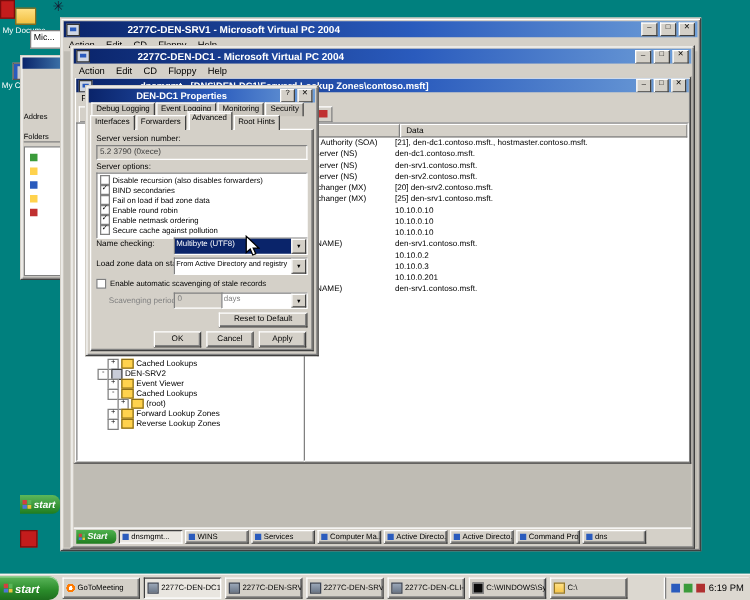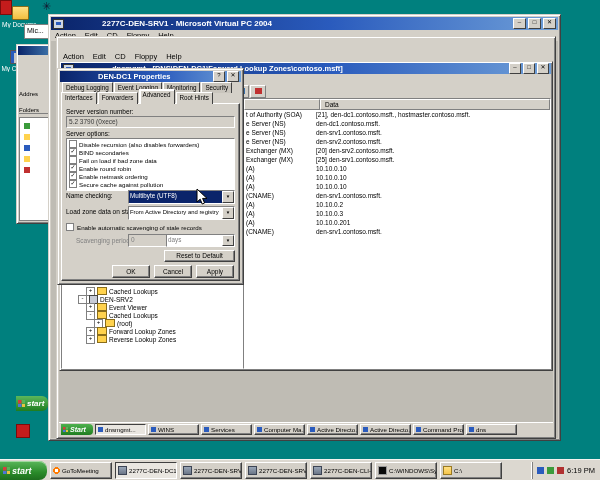--- a/index.html
+++ b/index.html
@@ -87,21 +87,21 @@
 
   
   .vtb{position:absolute;left:0;right:0;bottom:0;height:13px;background:#d4d0c8;border-top:1px solid #fff;display:flex;align-items:center;gap:2px;padding:0 2px;}
   .vstart{width:32px;height:11px;flex:none;background:linear-gradient(#4eb14e,#1f7d1f);border-radius:0 4px 4px 0;color:#fff;font-weight:bold;font-style:italic;font-size:7px;display:flex;align-items:center;gap:2px;padding-left:2px;}
   .vstart .flag{width:5px;height:5px;}
   .vtask{height:11px;width:51px;flex:none;font-size:6.2px;display:flex;align-items:center;gap:2px;padding:0 2px;overflow:hidden;white-space:nowrap;background:#d4d0c8;border:1px solid;border-color:#fff #404040 #404040 #fff;box-shadow:inset -1px -1px 0 #808080;}
   .vtask.active{background:#e9e6e0;border-color:#404040 #fff #fff #404040;box-shadow:none;}
   .vticon{width:5px;height:5px;flex:none;background:#2a5bbd;}
 
   
-  .dialog{left:57px;top:68px;width:185px;height:215px;z-index:50;}
+  .dialog{left:68px;top:68px;width:185px;height:215px;z-index:50;}
   .dialog .titlebar{position:absolute;left:2px;right:2px;top:2px;height:11px;}
   .dialog .titlebar .t{font-size:7.5px;}
   .tabs{position:absolute;display:flex;align-items:flex-end;}
   .tabs-back{left:4px;top:14px;height:10px;}
   .tabs-front{left:3px;top:23px;height:12px;z-index:3;}
   .tab{font-size:6.3px;line-height:8px;padding:1px 3px 0 3px;background:#d4d0c8;border:1px solid;border-color:#fff #404040 #404040 #fff;border-bottom:none;margin-right:1px;white-space:nowrap;}
   .tab.back{background:#c9c5bd;height:9px;}
   .tab.front{height:10px;}
   .tab.front.active{height:13px;position:relative;z-index:4;background:#d4d0c8;box-shadow:inset 1px 1px 0 #fff;}
   .tabbody{position:absolute;left:3px;right:3px;top:34px;bottom:3px;background:#d4d0c8;border:1px solid;border-color:#fff #404040 #404040 #fff;box-shadow:inset -1px -1px 0 #808080;z-index:2;}
@@ -197,20 +197,27 @@
         <span class="mi" data-name="menu-item-action">Action</span>
         <span class="mi" data-name="menu-item-edit">Edit</span>
         <span class="mi" data-name="menu-item-cd">CD</span>
         <span class="mi" data-name="menu-item-floppy">Floppy</span>
         <span class="mi" data-name="menu-item-help">Help</span>
       </div>
     <div class="client" data-name="srv1-vm-screen"></div>
   </div>
 
   <div class="abs raised2 vpc2" data-name="window-vpc-dc1">
+    <div class="titlebar" data-name="dc1-titlebar">
+      <span class="wicon" data-name="virtual-pc-icon"></span>
+      <span class="t" data-name="window-title">2277C-DEN-DC1 - Microsoft Virtual PC 2004</span>
+      <span class="capbtn" data-name="minimize-button"></span>
+      <span class="capbtn" data-name="maximize-button"></span>
+      <span class="capbtn" data-name="close-button"></span>
+    </div>
     <div class="menubar" id="dc1-menu" data-name="dc1-menubar">
         <span class="mi" data-name="menu-item-action">Action</span>
         <span class="mi" data-name="menu-item-edit">Edit</span>
         <span class="mi" data-name="menu-item-cd">CD</span>
         <span class="mi" data-name="menu-item-floppy">Floppy</span>
         <span class="mi" data-name="menu-item-help">Help</span>
       </div>
 
     <div class="vmscreen" data-name="dc1-vm-screen">
 

